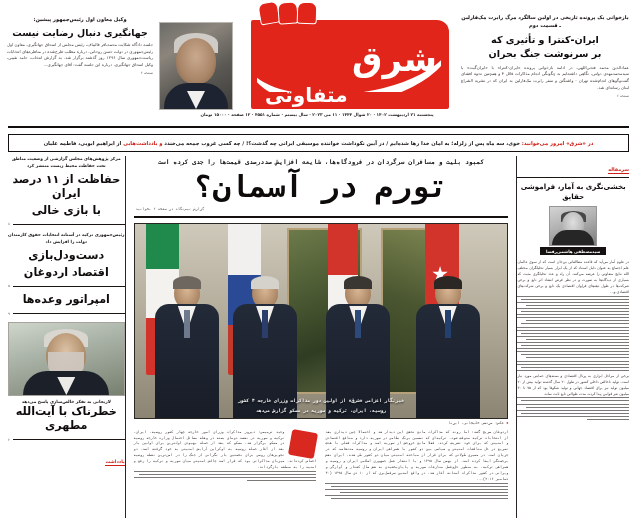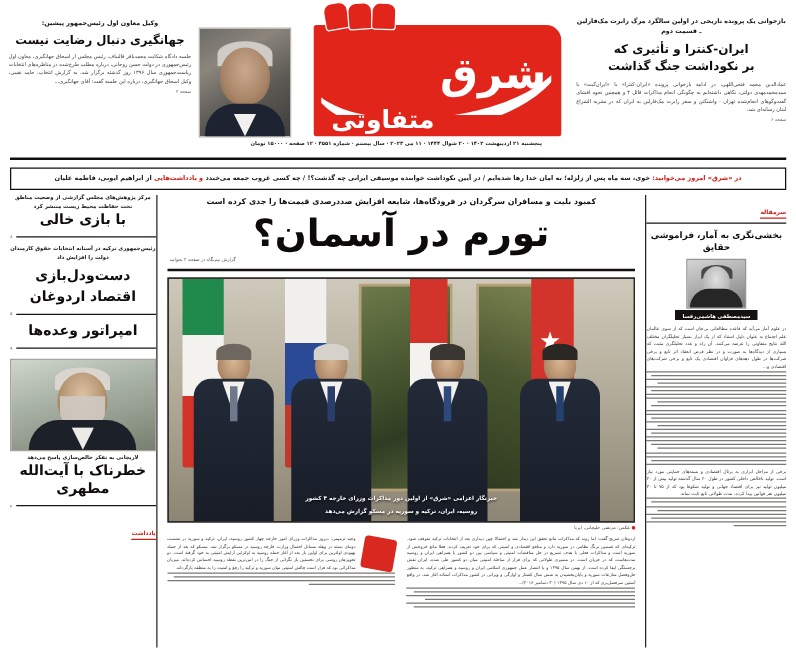--- a/index.html
+++ b/index.html
@@ -224,21 +224,21 @@
   
   #cols {
     position: absolute;
     right: 8px; top: 156px;
     width: 621px; height: 362px;
     display: flex;
     flex-direction: row;
     gap: 0;
   }
   #col-right { width: 112px; }
-  #col-center { width: 392px; padding: 0 8px; }
+  #col-center { width: 392px; padding: 0 8px; font-family: Liberation Mono, monospace; }
   #col-left { width: 117px; }
 
   .vdivider { width: 1px; background: #2a2422; }
 
   
   .section-tag {
     display: inline-block;
     font-size: 4.8px;
     font-weight: bold;
     color: #cf2017;
@@ -563,21 +563,21 @@
         <div class="logo-word">متفاوتی</div>
       </div>
       <div class="lobe l1"></div>
       <div class="lobe l2"></div>
       <div class="lobe l3"></div>
     </div>
 
     <div id="teaser-right">
       <div class="kicker">بازخوانی یک پرونده تاریخی در اولین سالگرد مرگ رابرت مک‌فارلین ـ قسمت دوم</div>
       <div class="hl" style="font-size:9.6px;line-height:1.35;margin:4px 0 1px;">ایران-کنترا و تأثیری که</div>
-      <div class="hl" style="font-size:9.6px;line-height:1.35;margin:0 0 4px;">بر نکوداشت جنگ گذاشت</div>
+      <div class="hl" style="font-size:9.6px;line-height:1.35;margin:0 0 4px;">بر سرنوشت جنگ بحران</div>
       <div class="body-txt">عمادالدین محمد فتحی‌اللهی، در ادامه بازخوانی پرونده «ایران-کنترا» با «ایران‌گیت» با سیدمحمدمهدی دولتی، نگاهی داشته‌ایم به چگونگی انجام مذاکرات قائل ۴ و همچنین نحوه افشای گفت‌وگوهای انجام‌شده تهران - واشنگتن و سفر رابرت مک‌فارلین به ایران که در نشریه الشراع لبنان رسانه‌ای شد.</div>
       <div class="pageref" style="text-align:right;margin-top:3px;">صفحه ۶</div>
     </div>
 
     <div id="dateline">پنجشنبه ۲۱ اردیبهشت ۱۴۰۲  ·  ۲۰ شوال ۱۴۴۴  ·  ۱۱ می ۲۰۲۳  ·  سال بیستم  ·  شماره ۴۵۵۱  ·  ۱۲ صفحه  ·  ۱۵۰۰۰ تومان</div>
     <div id="masthead-rule"></div>
   </div>
 
   <div id="banner">
     <div class="bantxt">
@@ -730,20 +730,21 @@
         </div>
       </div>
     </div>
 
     <div class="vdivider"></div>
 
     <div id="col-left">
 
       <div>
         <div class="l-kicker">مرکز پژوهش‌های مجلس گزارشی از وضعیت مناطق تحت حفاظت محیط زیست منتشر کرد</div>
+        <div class="l-head">حفاظت از ۱۱ درصد ایران</div>
         <div class="l-head" style="margin-top:-1px;">با بازی خالی</div>
       </div>
       <div class="l-sep">
         <span class="pg">۸</span>
         <span class="ln"></span>
       </div>
 
       <div>
         <div class="l-kicker">رئیس‌جمهوری ترکیه در آستانه انتخابات حقوق کارمندان دولت را افزایش داد</div>
         <div class="l-head">دست‌ودل‌بازی</div>

